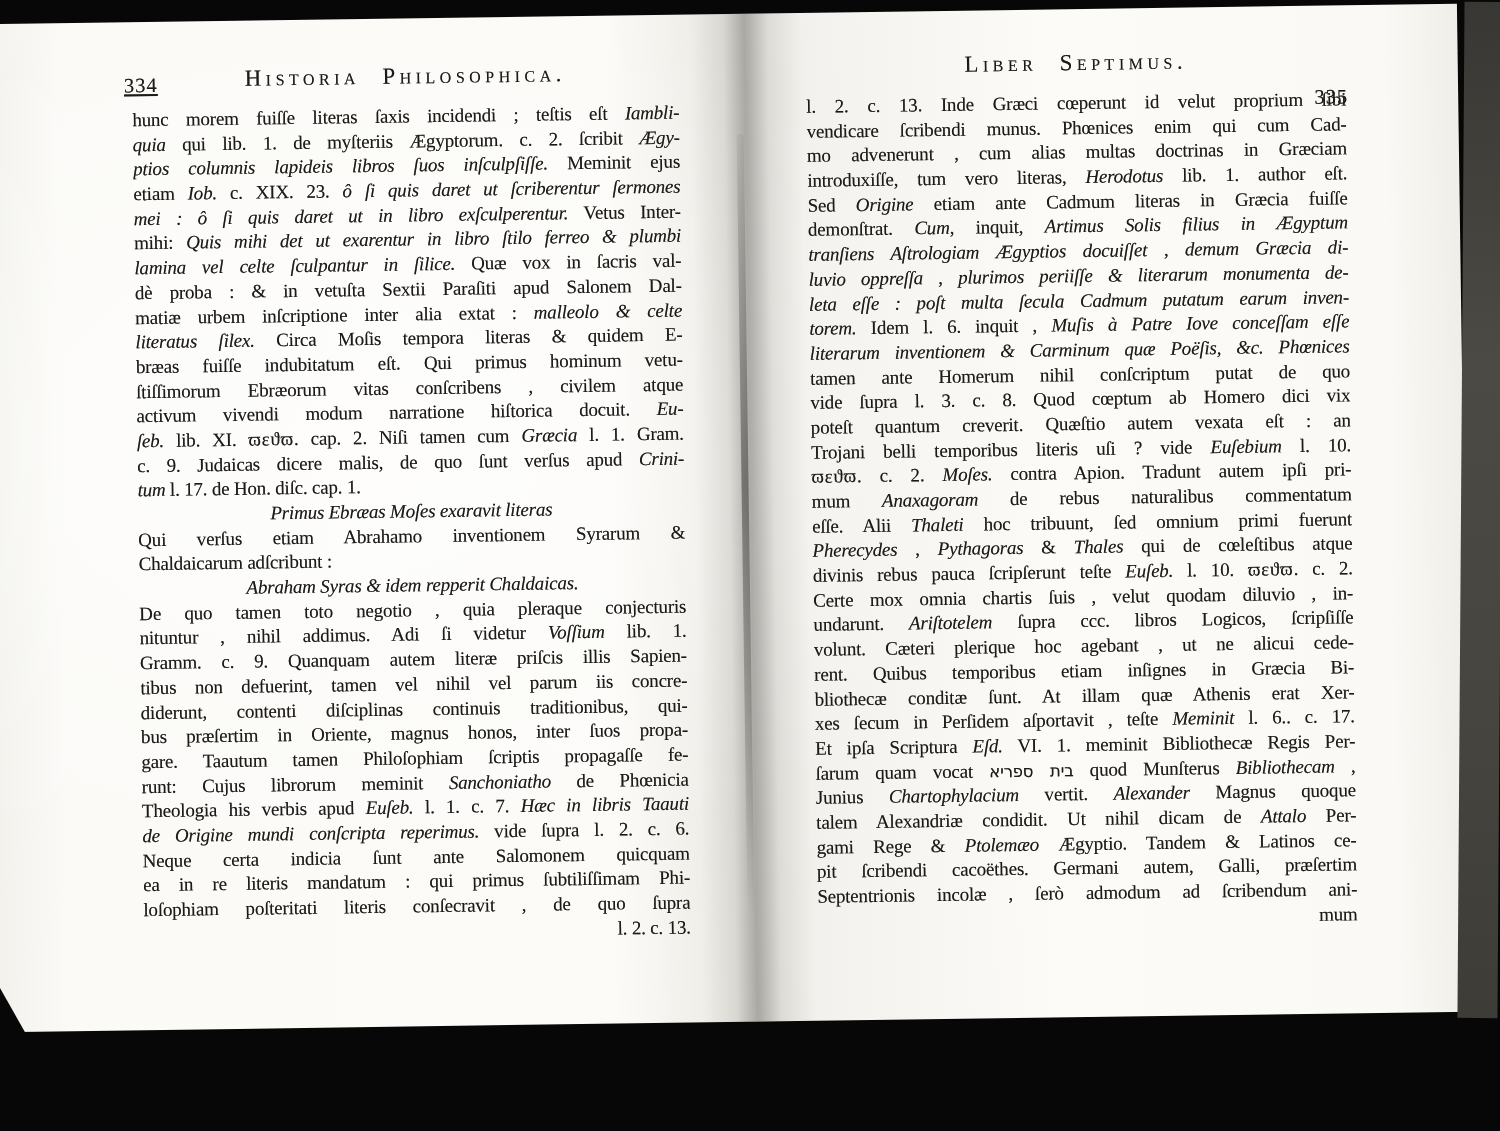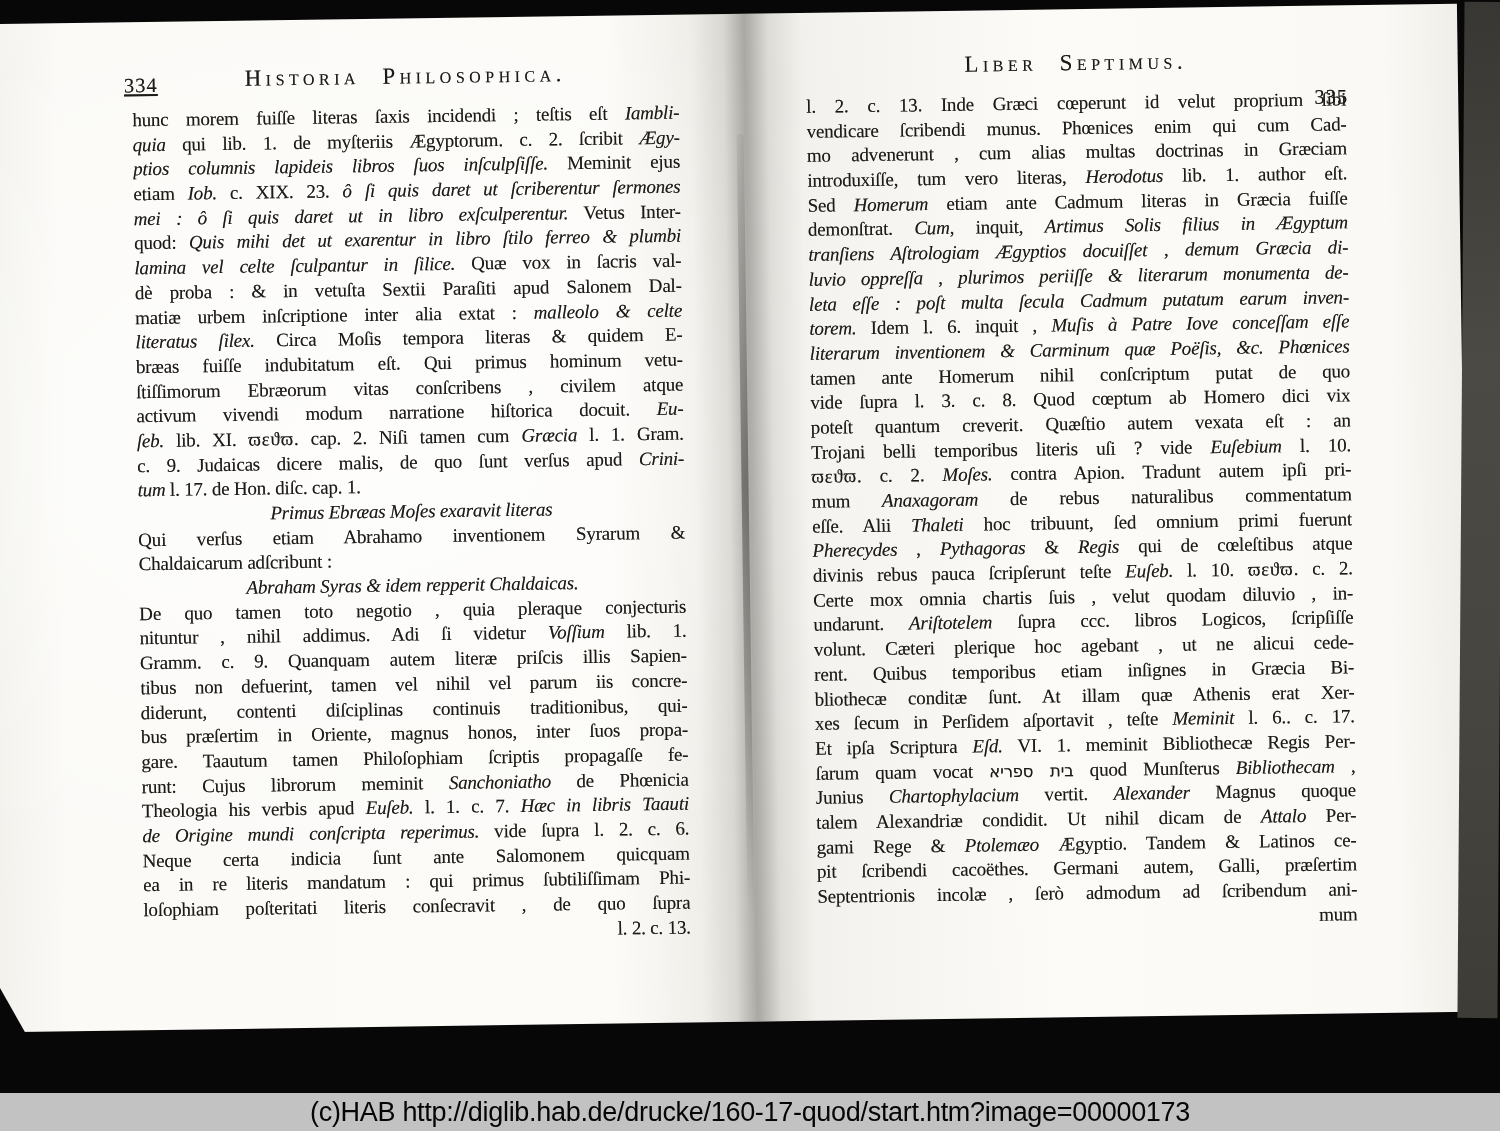--- a/index.html
+++ b/index.html
@@ -84,21 +84,21 @@
       <div class="page-head">
         <span class="page-num">334</span>
         <div class="head-title">Historia Philosophica.</div>
       </div>
       <div>
           <div class="tline a-j"><span class="seg-n">hunc morem fuiſſe literas ſaxis incidendi ; teſtis eſt </span><span class="seg-i">Iambli-</span></div>
           <div class="tline a-j"><span class="seg-i">quia</span><span class="seg-n"> qui lib. 1. de myſteriis Ægyptorum. c. 2. ſcribit </span><span class="seg-i">Ægy-</span></div>
           <div class="tline a-j"><span class="seg-i">ptios columnis lapideis libros ſuos inſculpſiſſe.</span><span class="seg-n">  Meminit ejus</span></div>
           <div class="tline a-j"><span class="seg-n">etiam </span><span class="seg-i">Iob.</span><span class="seg-n"> c. XIX. 23. </span><span class="seg-i">ô ſi quis daret ut ſcriberentur ſermones</span></div>
           <div class="tline a-j"><span class="seg-i">mei : ô ſi quis daret ut in libro exſculperentur.</span><span class="seg-n">  Vetus Inter-</span></div>
-          <div class="tline a-j"><span class="seg-n">quod: </span><span class="seg-i">Quis mihi det ut exarentur in libro ſtilo ferreo &amp; plumbi</span></div>
+          <div class="tline a-j"><span class="seg-n">mihi: </span><span class="seg-i">Quis mihi det ut exarentur in libro ſtilo ferreo &amp; plumbi</span></div>
           <div class="tline a-j"><span class="seg-i">lamina vel celte ſculpantur in ſilice.</span><span class="seg-n">  Quæ vox in ſacris val-</span></div>
           <div class="tline a-j"><span class="seg-n">dè proba : &amp; in vetuſta Sextii Paraſiti apud Salonem Dal-</span></div>
           <div class="tline a-j"><span class="seg-n">matiæ urbem inſcriptione inter alia extat : </span><span class="seg-i">malleolo &amp; celte</span></div>
           <div class="tline a-j"><span class="seg-i">literatus ſilex.</span><span class="seg-n">  Circa Moſis tempora literas &amp; quidem E-</span></div>
           <div class="tline a-j"><span class="seg-n">bræas fuiſſe indubitatum eſt.  Qui primus hominum vetu-</span></div>
           <div class="tline a-j"><span class="seg-n">ſtiſſimorum Ebræorum vitas conſcribens ,  civilem atque</span></div>
           <div class="tline a-j"><span class="seg-n">activum vivendi modum narratione hiſtorica docuit.  </span><span class="seg-i">Eu-</span></div>
           <div class="tline a-j"><span class="seg-i">ſeb.</span><span class="seg-n"> lib. XI. </span><span class="seg-grk">ϖεϑϖ</span><span class="seg-n">. cap. 2. Niſi tamen cum </span><span class="seg-i">Græcia</span><span class="seg-n"> l. 1. Gram.</span></div>
           <div class="tline a-j"><span class="seg-n">c. 9. Judaicas dicere malis, de quo ſunt verſus apud </span><span class="seg-i">Crini-</span></div>
           <div class="tline a-l"><span class="seg-i">tum</span><span class="seg-n"> l. 17. de Hon. diſc. cap. 1.</span></div>
@@ -126,35 +126,35 @@
     <div class="page-text rp">
       <div class="page-head">
         <div class="head-title">Liber Septimus.</div>
         <span class="page-num">335</span>
       </div>
       <div>
           <div class="tline a-j"><span class="seg-n">l. 2. c. 13.  Inde Græci cœperunt id velut proprium ſibi</span></div>
           <div class="tline a-j"><span class="seg-n">vendicare ſcribendi munus.  Phœnices enim qui cum Cad-</span></div>
           <div class="tline a-j"><span class="seg-n">mo advenerunt ,  cum alias multas doctrinas in Græciam</span></div>
           <div class="tline a-j"><span class="seg-n">introduxiſſe, tum vero literas, </span><span class="seg-i">Herodotus</span><span class="seg-n"> lib. 1.  author eſt.</span></div>
-          <div class="tline a-j"><span class="seg-n">Sed </span><span class="seg-i">Homerum</span><span class="seg-n"> etiam ante Cadmum literas in Græcia fuiſſe</span></div>
+          <div class="tline a-j"><span class="seg-n">Sed </span><span class="seg-i">Origine</span><span class="seg-n"> etiam ante Cadmum literas in Græcia fuiſſe</span></div>
           <div class="tline a-j"><span class="seg-n">demonſtrat.  </span><span class="seg-i">Cum</span><span class="seg-n">, inquit, </span><span class="seg-i">Artimus Solis filius in Ægyptum</span></div>
           <div class="tline a-j"><span class="seg-i">tranſiens Aſtrologiam Ægyptios docuiſſet , demum Græcia di-</span></div>
           <div class="tline a-j"><span class="seg-i">luvio oppreſſa , plurimos periiſſe &amp; literarum monumenta de-</span></div>
           <div class="tline a-j"><span class="seg-i">leta eſſe :  poſt multa ſecula Cadmum putatum earum inven-</span></div>
           <div class="tline a-j"><span class="seg-i">torem.</span><span class="seg-n">  Idem l. 6. inquit ,  </span><span class="seg-i">Muſis à Patre Iove conceſſam eſſe</span></div>
           <div class="tline a-j"><span class="seg-i">literarum inventionem &amp; Carminum quæ Poëſis, &amp;c.</span><span class="seg-n"> </span><span class="seg-i">Phœnices</span></div>
           <div class="tline a-j"><span class="seg-n">tamen ante Homerum nihil conſcriptum putat de quo</span></div>
           <div class="tline a-j"><span class="seg-n">vide ſupra l. 3. c. 8.  Quod cœptum ab Homero dici vix</span></div>
           <div class="tline a-j"><span class="seg-n">poteſt quantum creverit.  Quæſtio autem vexata eſt : an</span></div>
           <div class="tline a-j"><span class="seg-n">Trojani belli temporibus literis uſi ?  vide </span><span class="seg-i">Euſebium</span><span class="seg-n"> l. 10.</span></div>
           <div class="tline a-j"><span class="seg-grk">ϖεϑϖ</span><span class="seg-n">. c. 2. </span><span class="seg-i">Moſes.</span><span class="seg-n"> contra Apion.  Tradunt autem ipſi pri-</span></div>
           <div class="tline a-j"><span class="seg-n">mum </span><span class="seg-i">Anaxagoram</span><span class="seg-n">  de rebus naturalibus commentatum</span></div>
           <div class="tline a-j"><span class="seg-n">eſſe.  Alii </span><span class="seg-i">Thaleti</span><span class="seg-n"> hoc tribuunt, ſed omnium primi fuerunt</span></div>
-          <div class="tline a-j"><span class="seg-i">Pherecydes</span><span class="seg-n"> , </span><span class="seg-i">Pythagoras</span><span class="seg-n"> &amp; </span><span class="seg-i">Regis</span><span class="seg-n"> qui de cœleſtibus atque</span></div>
+          <div class="tline a-j"><span class="seg-i">Pherecydes</span><span class="seg-n"> , </span><span class="seg-i">Pythagoras</span><span class="seg-n"> &amp; </span><span class="seg-i">Thales</span><span class="seg-n"> qui de cœleſtibus atque</span></div>
           <div class="tline a-j"><span class="seg-n">divinis rebus pauca ſcripſerunt teſte </span><span class="seg-i">Euſeb.</span><span class="seg-n"> l. 10. </span><span class="seg-grk">ϖεϑϖ</span><span class="seg-n">. c. 2.</span></div>
           <div class="tline a-j"><span class="seg-n">Certe mox omnia chartis ſuis , velut quodam diluvio , in-</span></div>
           <div class="tline a-j"><span class="seg-n">undarunt.  </span><span class="seg-i">Ariſtotelem</span><span class="seg-n"> ſupra ccc. libros Logicos, ſcripſiſſe</span></div>
           <div class="tline a-j"><span class="seg-n">volunt.  Cæteri plerique hoc agebant ,  ut ne alicui cede-</span></div>
           <div class="tline a-j"><span class="seg-n">rent.  Quibus temporibus etiam inſignes in Græcia Bi-</span></div>
           <div class="tline a-j"><span class="seg-n">bliothecæ conditæ ſunt.  At illam quæ Athenis erat Xer-</span></div>
           <div class="tline a-j"><span class="seg-n">xes ſecum in Perſidem aſportavit ,  teſte </span><span class="seg-i">Meminit</span><span class="seg-n"> l. 6.. c. 17.</span></div>
           <div class="tline a-j"><span class="seg-n">Et ipſa Scriptura </span><span class="seg-i">Eſd.</span><span class="seg-n"> VI. 1. meminit Bibliothecæ Regis Per-</span></div>
           <div class="tline a-j"><span class="seg-n">ſarum quam vocat </span><span class="seg-heb">בית ספריא</span><span class="seg-n"> quod Munſterus </span><span class="seg-i">Bibliothecam</span><span class="seg-n"> ,</span></div>
           <div class="tline a-j"><span class="seg-n">Junius </span><span class="seg-i">Chartophylacium</span><span class="seg-n"> vertit.  </span><span class="seg-i">Alexander</span><span class="seg-n"> Magnus quoque</span></div>
@@ -163,17 +163,14 @@
           <div class="tline a-j"><span class="seg-n">pit ſcribendi cacoëthes.  Germani autem, Galli, præſertim</span></div>
           <div class="tline a-j"><span class="seg-n">Septentrionis incolæ , ſerò admodum ad ſcribendum ani-</span></div>
           <div class="tline a-r"><span class="seg-n">mum</span></div>
         </div>
     </div>
   </div>
 
   <div class="corner-notch"></div>
   <div class="right-band"></div>
 
-  <div class="caption-bar">
-    <span class="caption-text">(c)HAB http://diglib.hab.de/drucke/160-17-quod/start.htm?image=00000173</span>
-  </div>
 
 </div>
 
 </body></html>

